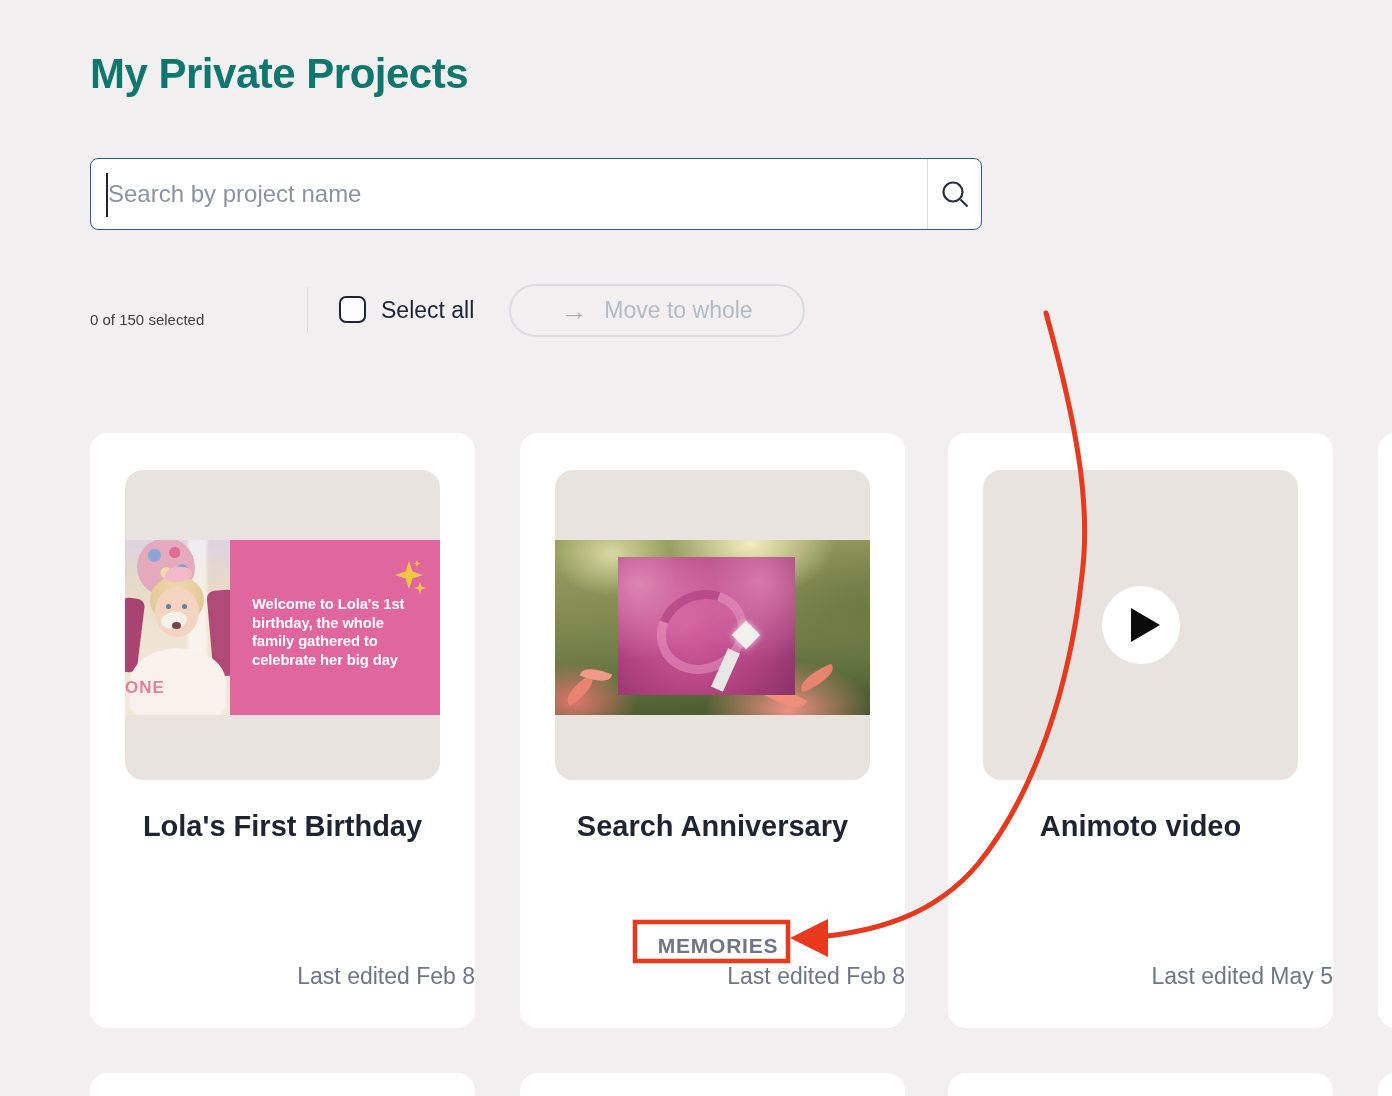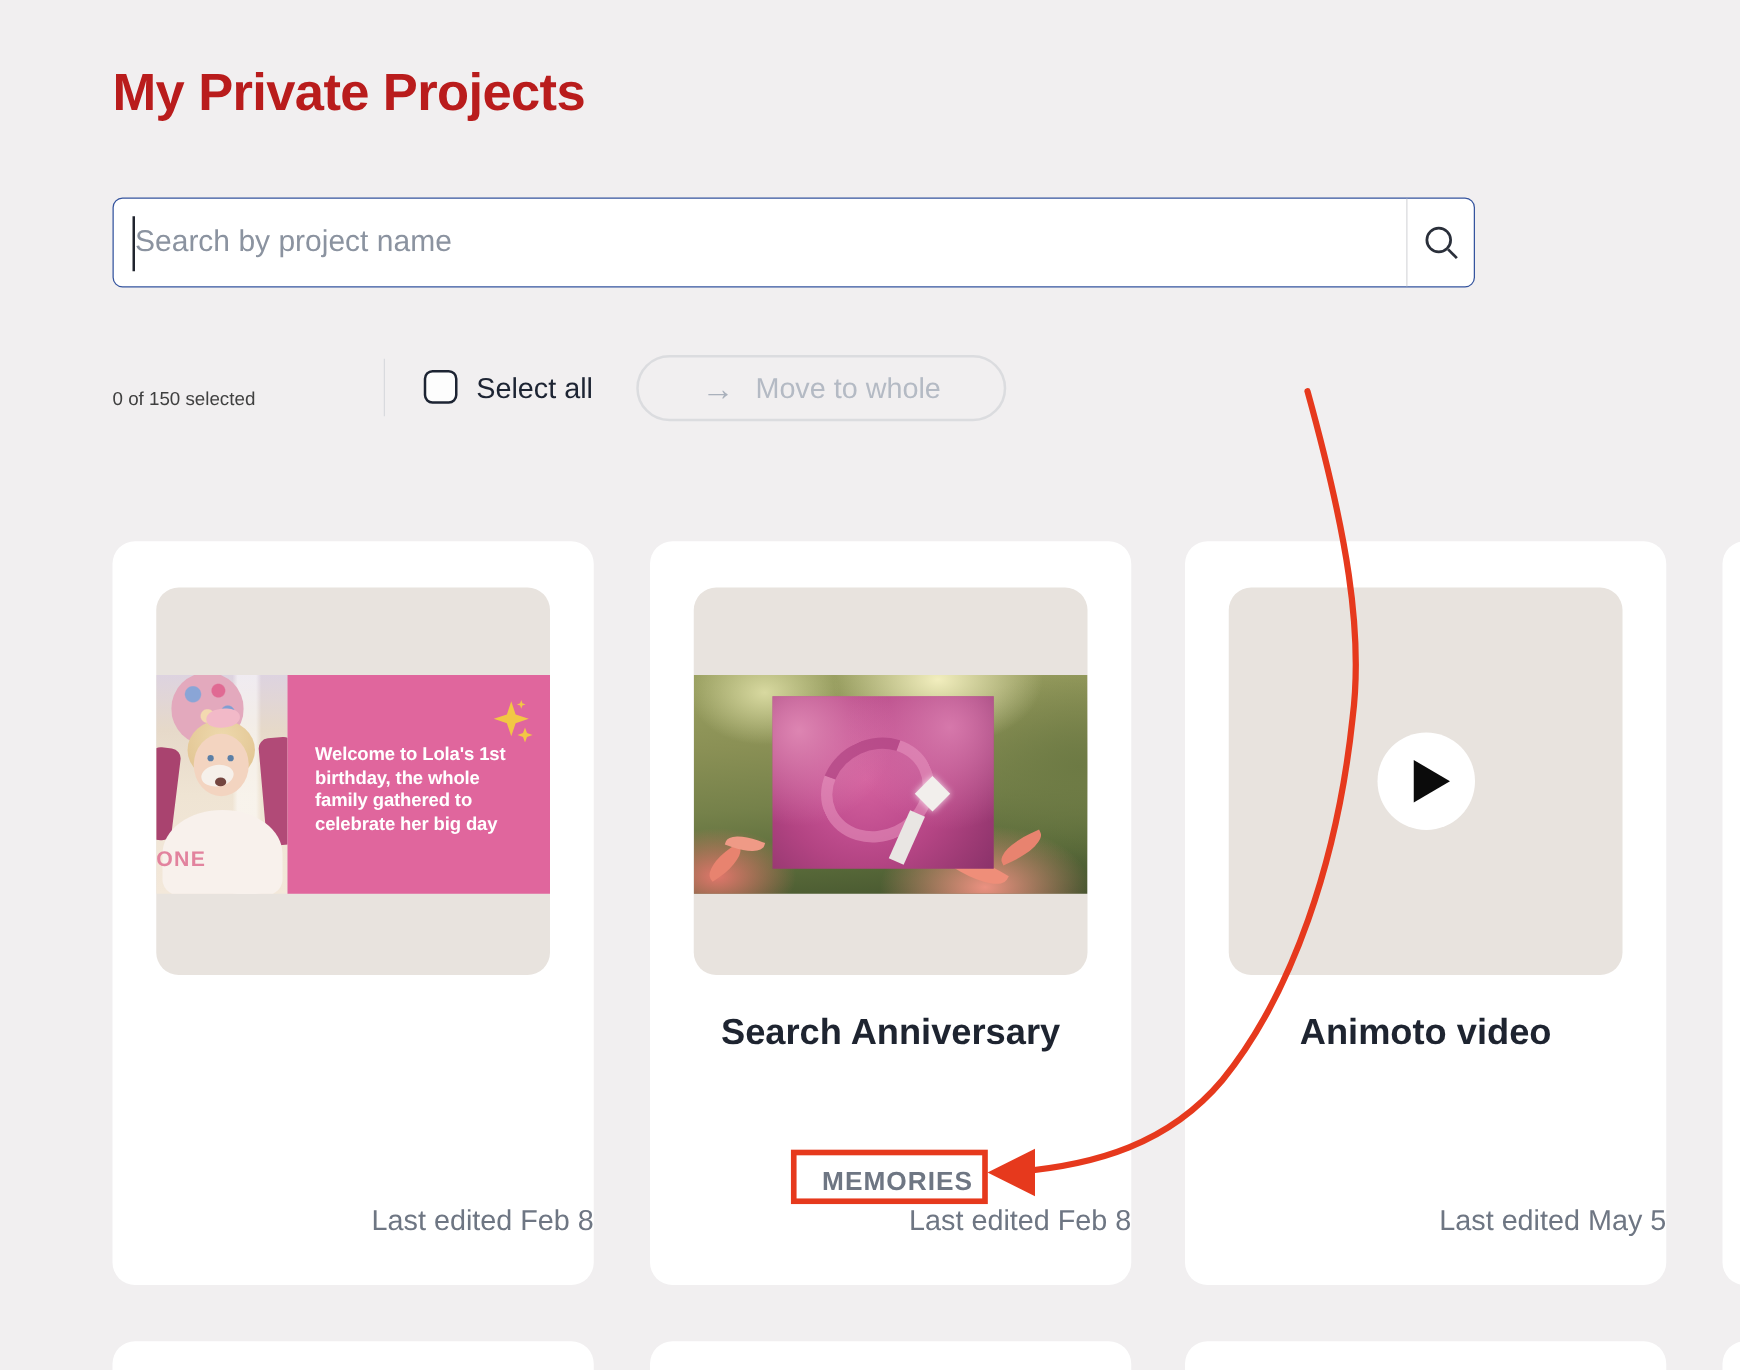--- a/index.html
+++ b/index.html
@@ -3,25 +3,25 @@
 <meta charset="utf-8">
 <style>
   html,body{margin:0;padding:0;}
   body{
     width:1392px;height:1096px;position:relative;overflow:hidden;
     background:#f1eff0;font-family:"Liberation Sans",sans-serif;color:#1d2433;
   }
   
   .page-title{
     position:absolute;left:90px;top:50px;margin:0;
-    font-size:42px;font-weight:700;letter-spacing:-.5px;color:#b91c1c;
+    font-size:42px;font-weight:700;letter-spacing:-.5px;color:#0f766e;
   }
   
   .search-box{
-    position:absolute;left:90px;top:158px;width:1090px;height:72px;
+    position:absolute;left:90px;top:158px;width:892px;height:72px;
     background:#fff;border:1px solid #35549e;border-radius:8px;
     box-sizing:border-box;display:flex;align-items:stretch;
   }
   .search-caret{position:absolute;left:15px;top:14px;width:2px;height:44px;background:#20242e;}
   .search-input{
     flex:1;border:none;outline:none;background:transparent;
     font-family:"Liberation Sans",sans-serif;font-size:24px;color:#1d2433;
     padding:0 0 0 17px;border-radius:8px;
   }
   .search-input::placeholder{color:#8b93a0;opacity:1;}
@@ -182,20 +182,21 @@
       <div class="pink-right">
         <svg class="sparkle" viewBox="0 0 38 34">
           <path d="M19 1 L22.5 11.5 L33 15 L22.5 18.5 L19 29 L15.5 18.5 L5 15 L15.5 11.5 Z" fill="#f2c744"></path>
           <path d="M30 22 L31.6 26.4 L36 28 L31.6 29.6 L30 34 L28.4 29.6 L24 28 L28.4 26.4 Z" fill="#f2c744"></path>
           <path d="M27 0 L27.9 2.6 L30.5 3.5 L27.9 4.4 L27 7 L26.1 4.4 L23.5 3.5 L26.1 2.6 Z" fill="#f2c744"></path>
         </svg>
         <div class="banner-text">Welcome to Lola's 1st birthday, the whole family gathered to celebrate her big day</div>
       </div>
     </div>
   </div>
+  <div class="card-title">Lola's First Birthday</div>
   <div class="last-edited">Last edited Feb 8</div>
 </div>
 
 <div class="card c2">
   <div class="thumb">
     <div class="garden">
       <div class="petal p1"></div>
       <div class="petal p2"></div>
       <div class="petal p3"></div>
       <div class="petal p4"></div>

